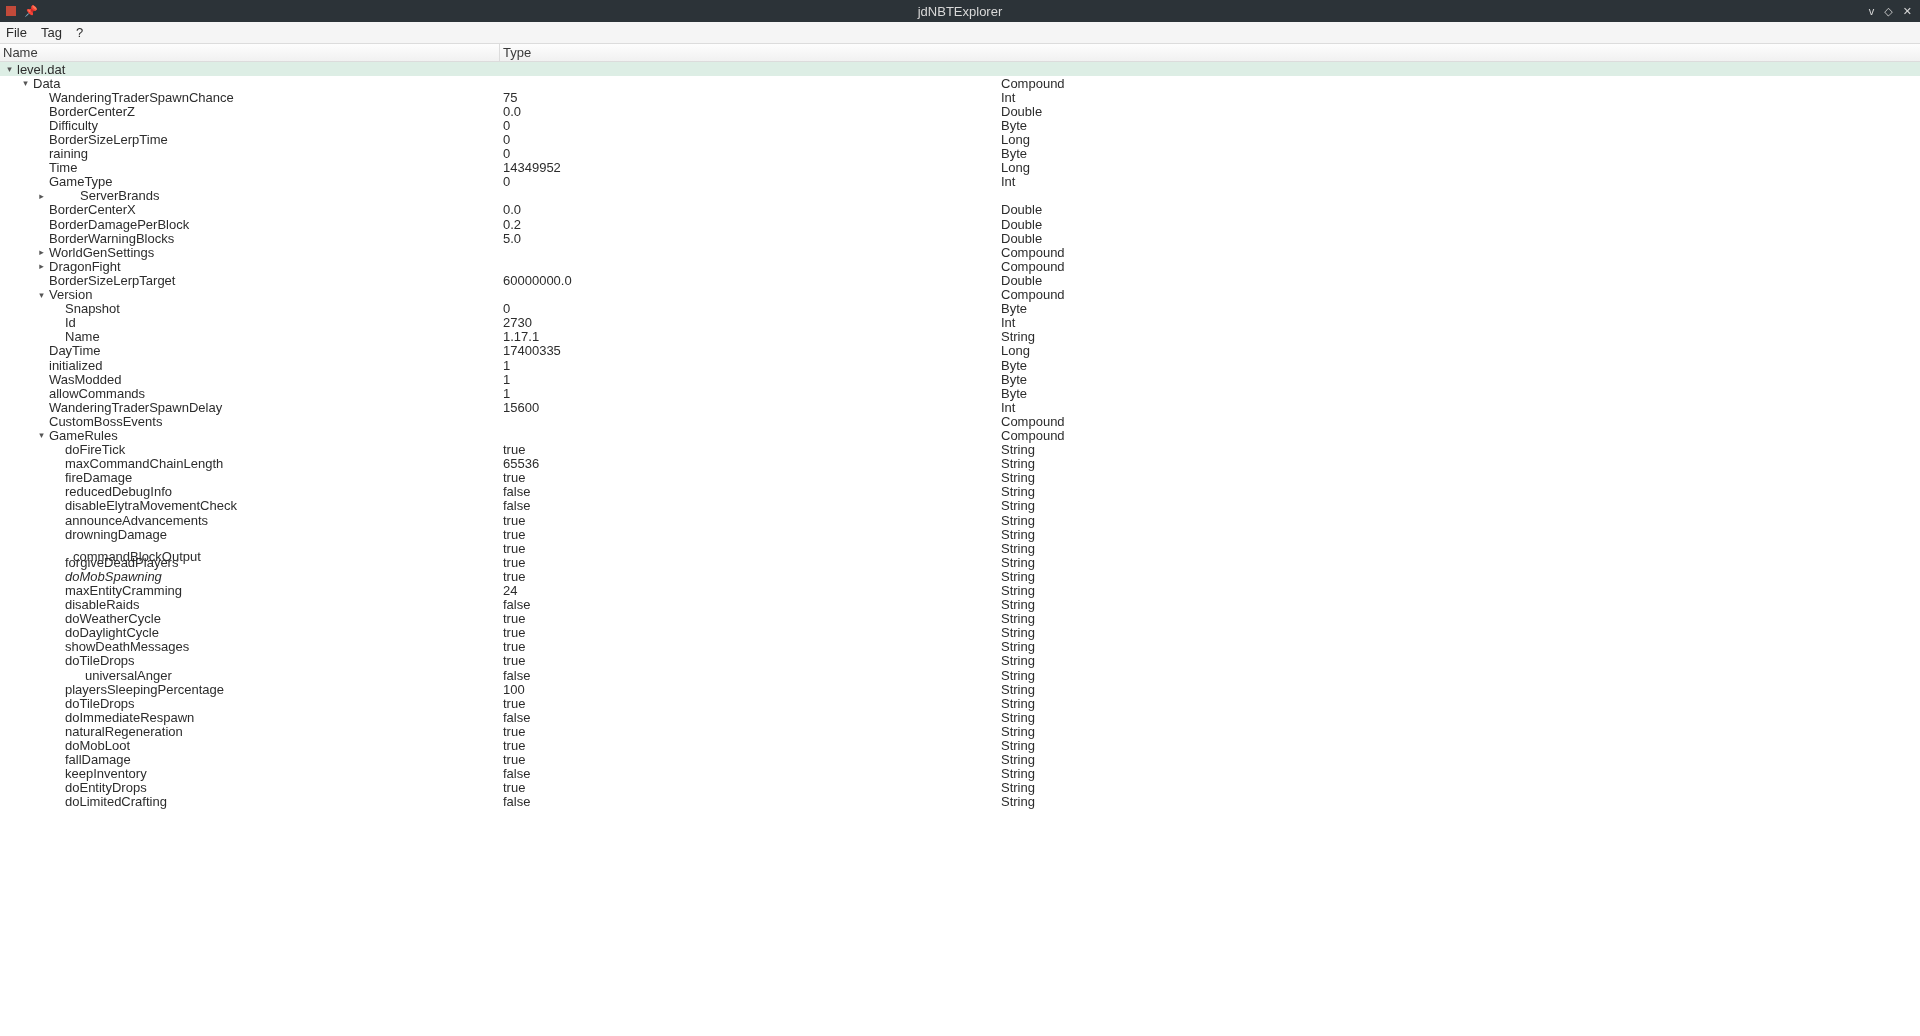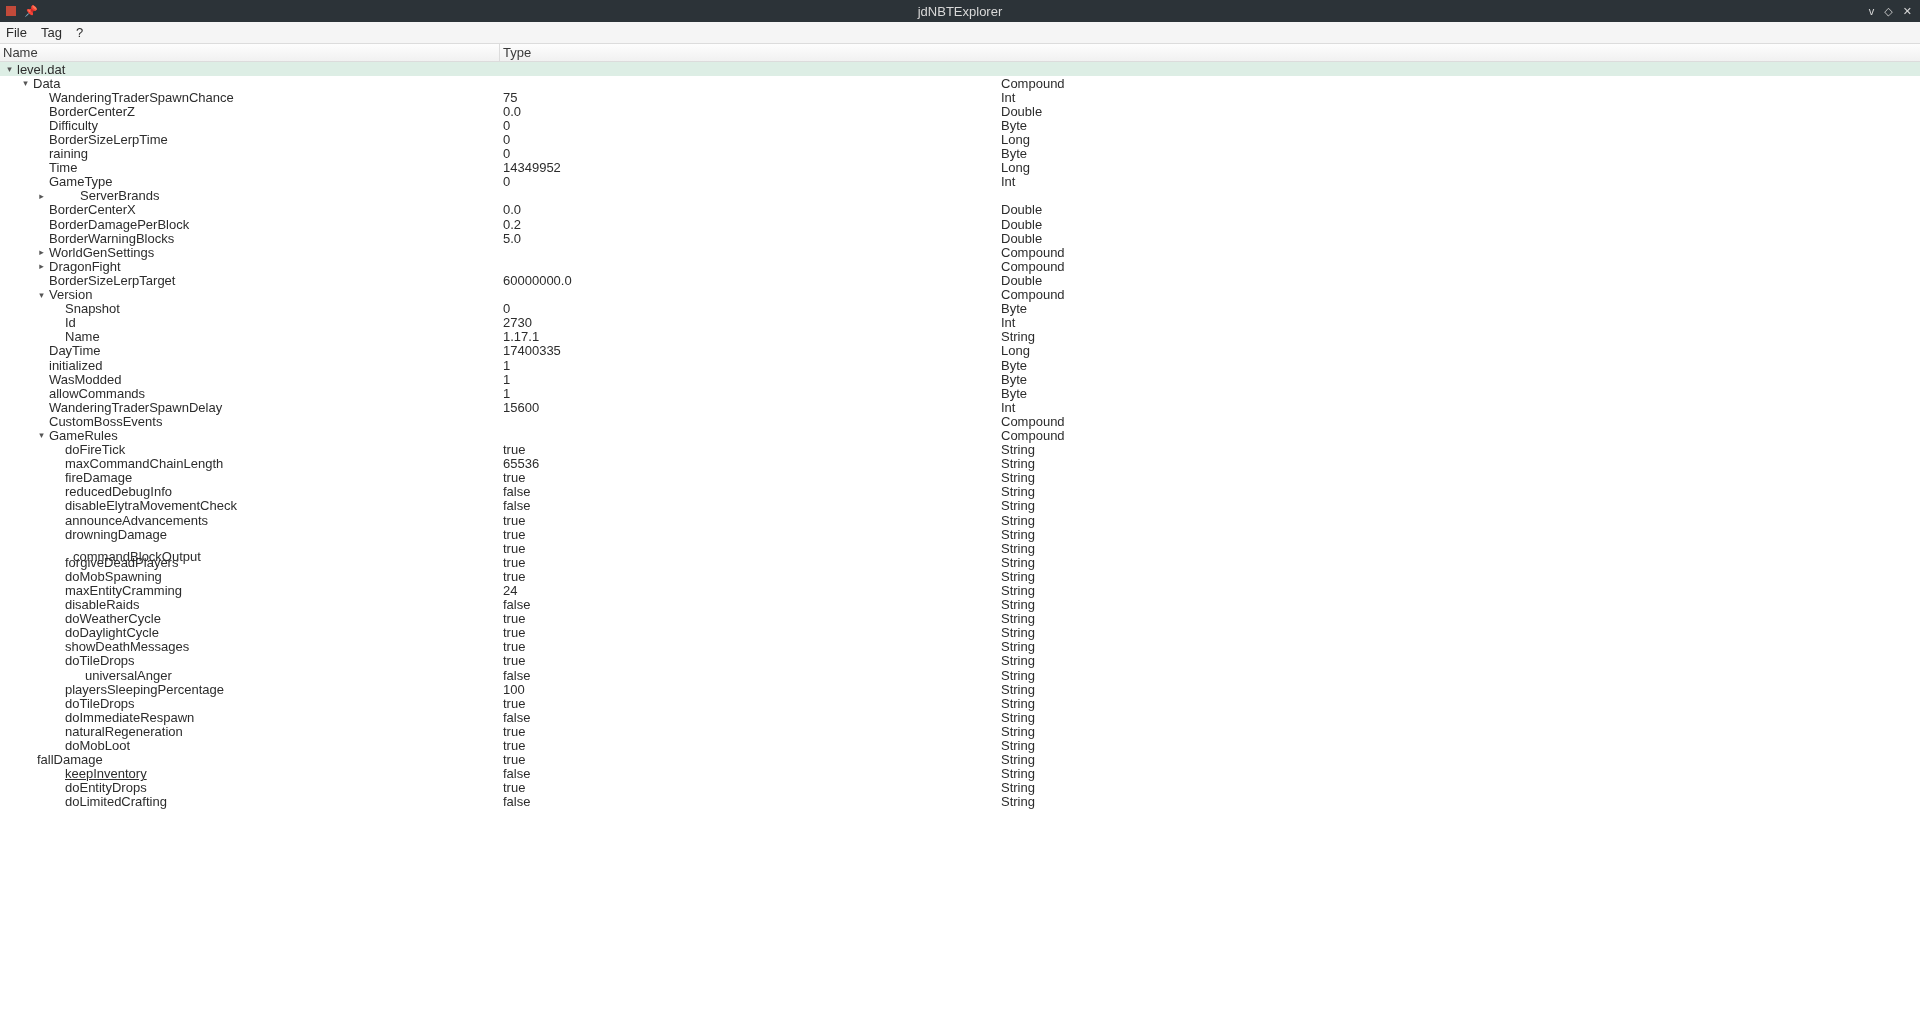--- a/index.html
+++ b/index.html
@@ -403,21 +403,21 @@
     </div>
     <div class="row">
       <div class="name-cell" style="padding-left: 52px;">
         <span class="toggle"></span>
         <span style="padding-left: 2px;">forgiveDeadPlayers</span>
       </div>
       <div class="value-cell">true</div>
       <div class="type-cell">String</div>
     </div>
     <div class="row">
-      <div class="name-cell" style="padding-left: 52px;">
+      <div class="name-cell" style="padding-left: 52px; font-style: italic;">
         <span class="toggle"></span>
         <span style="padding-left: 2px;">doMobSpawning</span>
       </div>
       <div class="value-cell">true</div>
       <div class="type-cell">String</div>
     </div>
     <div class="row">
       <div class="name-cell" style="padding-left: 52px;">
         <span class="toggle"></span>
         <span style="padding-left: 2px;">maxEntityCramming</span>
@@ -507,31 +507,31 @@
     </div>
     <div class="row">
       <div class="name-cell" style="padding-left: 52px;">
         <span class="toggle"></span>
         <span style="padding-left: 2px;">doMobLoot</span>
       </div>
       <div class="value-cell">true</div>
       <div class="type-cell">String</div>
     </div>
     <div class="row">
-      <div class="name-cell" style="padding-left: 24px;">
+      <div class="name-cell" style="padding-left: 52px;">
         <span class="toggle"></span>
         <span style="padding-left: 2px;">fallDamage</span>
       </div>
       <div class="value-cell">true</div>
       <div class="type-cell">String</div>
     </div>
     <div class="row">
       <div class="name-cell" style="padding-left: 52px;">
         <span class="toggle"></span>
-        <span style="padding-left: 2px; text-decoration: underline;">keepInventory</span>
+        <span style="padding-left: 2px;">keepInventory</span>
       </div>
       <div class="value-cell">false</div>
       <div class="type-cell">String</div>
     </div>
     <div class="row">
       <div class="name-cell" style="padding-left: 52px;">
         <span class="toggle"></span>
         <span style="padding-left: 2px;">doEntityDrops</span>
       </div>
       <div class="value-cell">true</div>

